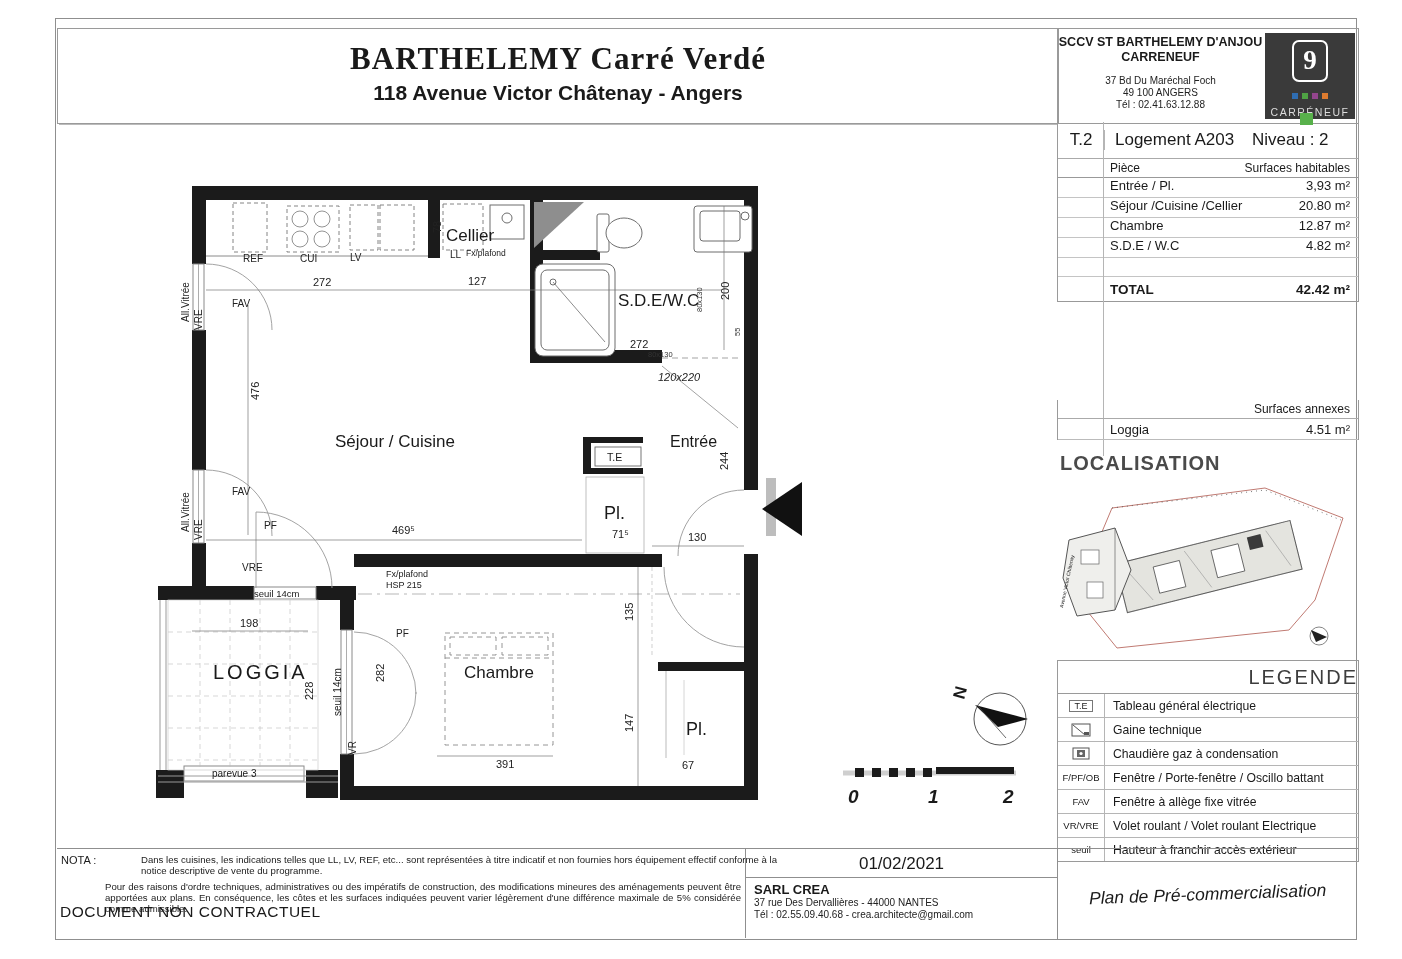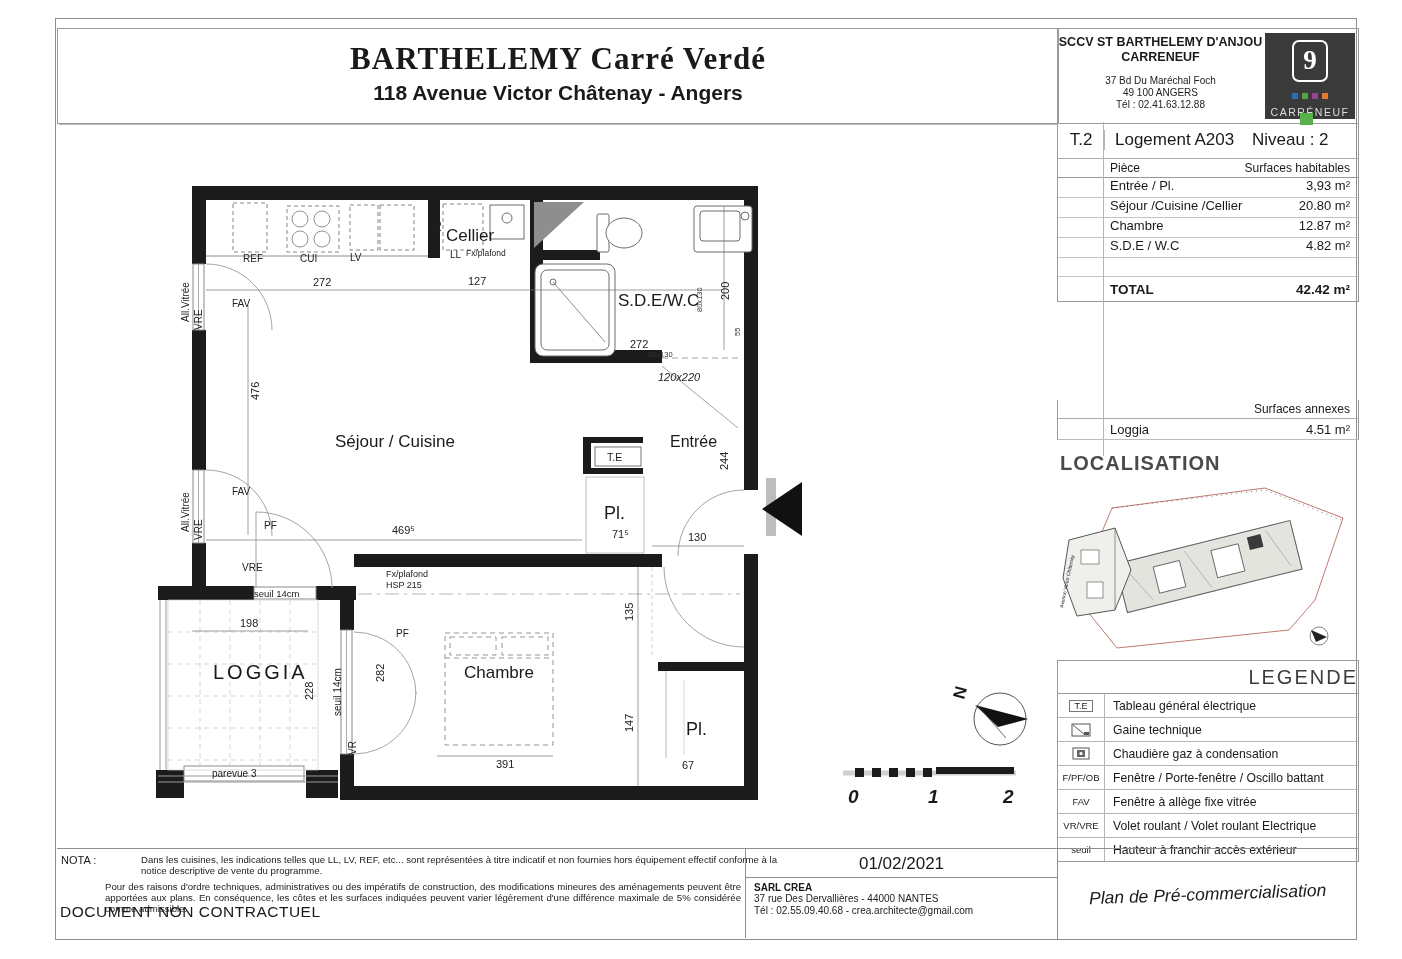--- a/index.html
+++ b/index.html
@@ -53,21 +53,21 @@
   .legend .lbl{padding-left:8px;font-size:12.2px;}
   .teSym{border:1px solid #777;padding:0 4px;font-size:9px;background:#fff;}
   
   .nota{left:57px;top:848px;width:688px;height:90px;border-top:1px solid #8f8f8f;}
   .nota .nl{position:absolute;left:4px;top:5px;font-size:11px;font-weight:normal;}
   .nota .p{position:absolute;left:48px;width:636px;font-size:9.6px;line-height:11px;color:#222;text-align:justify;}
   .nota .p1{top:5px;margin-left:36px;} .nota .p2{top:32px;}
   .nota .doc{position:absolute;left:3px;top:54px;font-size:15.5px;letter-spacing:.5px;}
   .dateBox{left:745px;top:848px;width:312px;height:30px;border-top:1px solid #8f8f8f;border-left:1px solid #8f8f8f;border-bottom:1px solid #8f8f8f;text-align:center;font-size:17px;line-height:30px;box-sizing:border-box;}
   .archBox{left:745px;top:878px;width:312px;height:60px;border-left:1px solid #8f8f8f;padding:4px 0 0 8px;box-sizing:border-box;}
-  .archBox .an{font-weight:bold;font-size:10px;}
+  .archBox .an{font-weight:bold;font-size:13px;}
   .archBox .al{font-size:10px;line-height:12px;color:#222;}
   .planTitle{left:1057px;top:848px;width:300px;height:90px;border-top:1px solid #8f8f8f;border-left:1px solid #8f8f8f;display:flex;align-items:center;justify-content:center;}
   .planTitle span{font-style:italic;font-size:17.5px;transform:rotate(-2deg);}
   svg text{font-family:"Liberation Sans",sans-serif;fill:#1a1a1a;}
   .w{fill:#1b1b1b;}
   .dim{font-size:11px;fill:#222;}
   .sdim{font-size:7.5px;fill:#333;}
   .room{font-size:17px;}
   .ann{font-size:10px;fill:#222;}
 </style>

